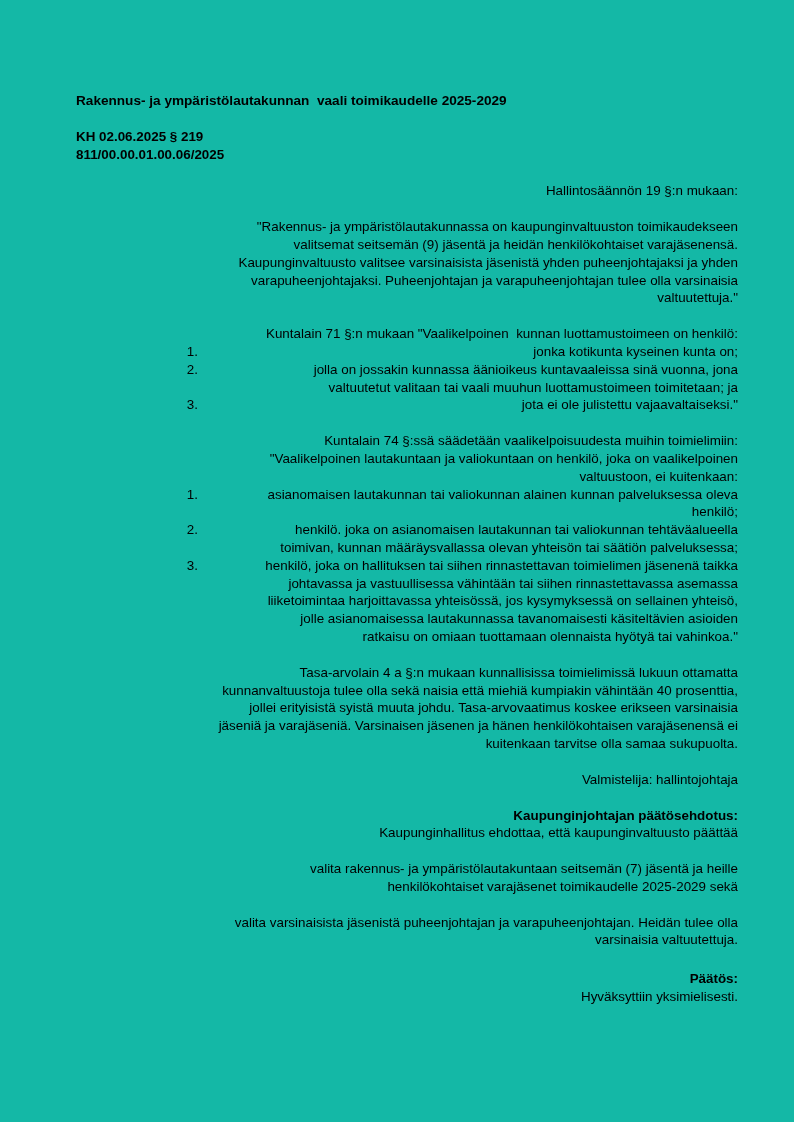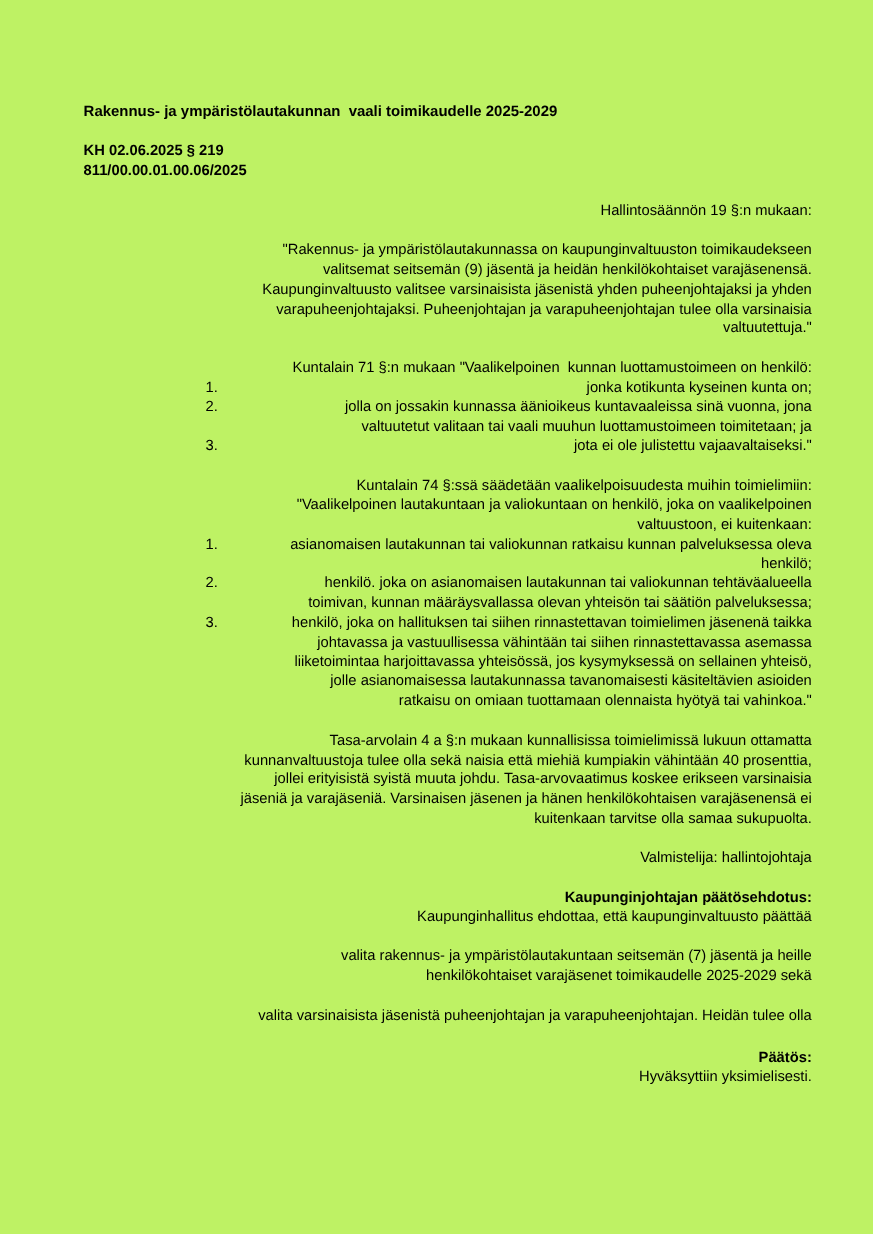--- a/index.html
+++ b/index.html
@@ -1,21 +1,21 @@
 <!DOCTYPE html>
 <html lang="fi"><head>
 <meta charset="utf-8">
 <style>
   html, body { margin: 0; padding: 0; background: #e8e8e8; }
   .page {
     position: relative;
     width: 794px;
     height: 1122px;
     margin: 0 auto;
-    background: #bef264;
+    background: #14b8a6;
     color: #000000;
     font-family: "Liberation Sans", "DejaVu Sans", sans-serif;
     font-size: 13.4px;
     line-height: 17.8px;
     overflow: hidden;
   }
   .content {
     position: absolute;
     left: 76px;
     top: 92px;
@@ -103,21 +103,21 @@
       <div class="para">
         <div>
             <div class="line">Kuntalain 74 §:ssä säädetään vaalikelpoisuudesta muihin toimielimiin:</div>
             <div class="line">"Vaalikelpoinen lautakuntaan ja valiokuntaan on henkilö, joka on vaalikelpoinen</div>
             <div class="line">valtuustoon, ei kuitenkaan:</div>
           </div>
         <div class="olist">
           <div class="li">
             <div class="li-num">1.</div>
             <div class="li-text">
-                <div class="line">asianomaisen lautakunnan tai valiokunnan ratkaisu kunnan palveluksessa oleva</div>
+                <div class="line">asianomaisen lautakunnan tai valiokunnan alainen kunnan palveluksessa oleva</div>
                 <div class="line">henkilö;</div>
               </div>
           </div>
           <div class="li">
             <div class="li-num">2.</div>
             <div class="li-text">
                 <div class="line">henkilö. joka on asianomaisen lautakunnan tai valiokunnan tehtäväalueella</div>
                 <div class="line">toimivan, kunnan määräysvallassa olevan yhteisön tai säätiön palveluksessa;</div>
               </div>
           </div>
@@ -151,20 +151,21 @@
         <div class="line">Kaupunginhallitus ehdottaa, että kaupunginvaltuusto päättää</div>
       </div>
 
       <div class="para">
           <div class="line">valita rakennus- ja ympäristölautakuntaan seitsemän (7) jäsentä ja heille</div>
           <div class="line">henkilökohtaiset varajäsenet toimikaudelle 2025-2029 sekä</div>
         </div>
 
       <div class="para">
           <div class="line">valita varsinaisista jäsenistä puheenjohtajan ja varapuheenjohtajan. Heidän tulee olla</div>
+          <div class="line">varsinaisia valtuutettuja.</div>
         </div>
 
       <div class="para extra-gap">
         <div class="line bold">Päätös:</div>
         <div class="line">Hyväksyttiin yksimielisesti.</div>
       </div>
 
     </div>
   </div>
 </div>

